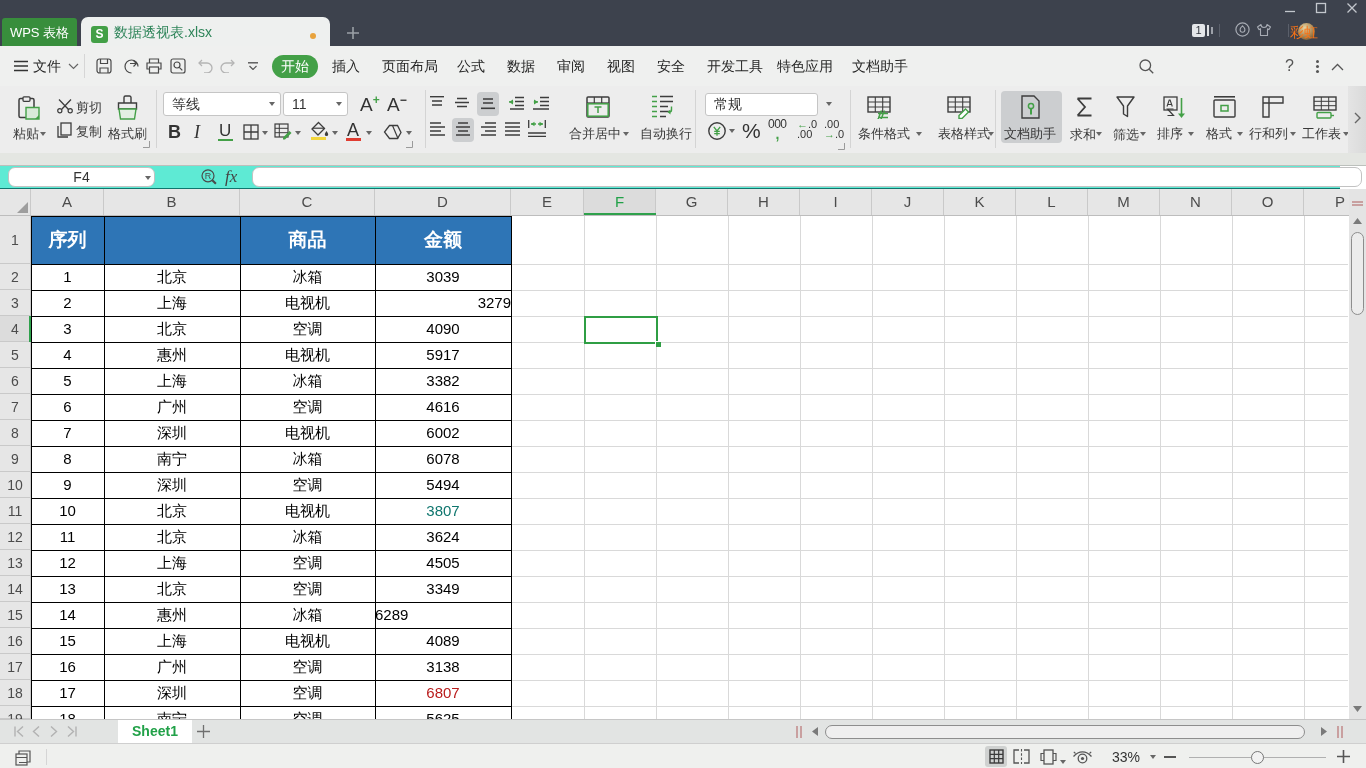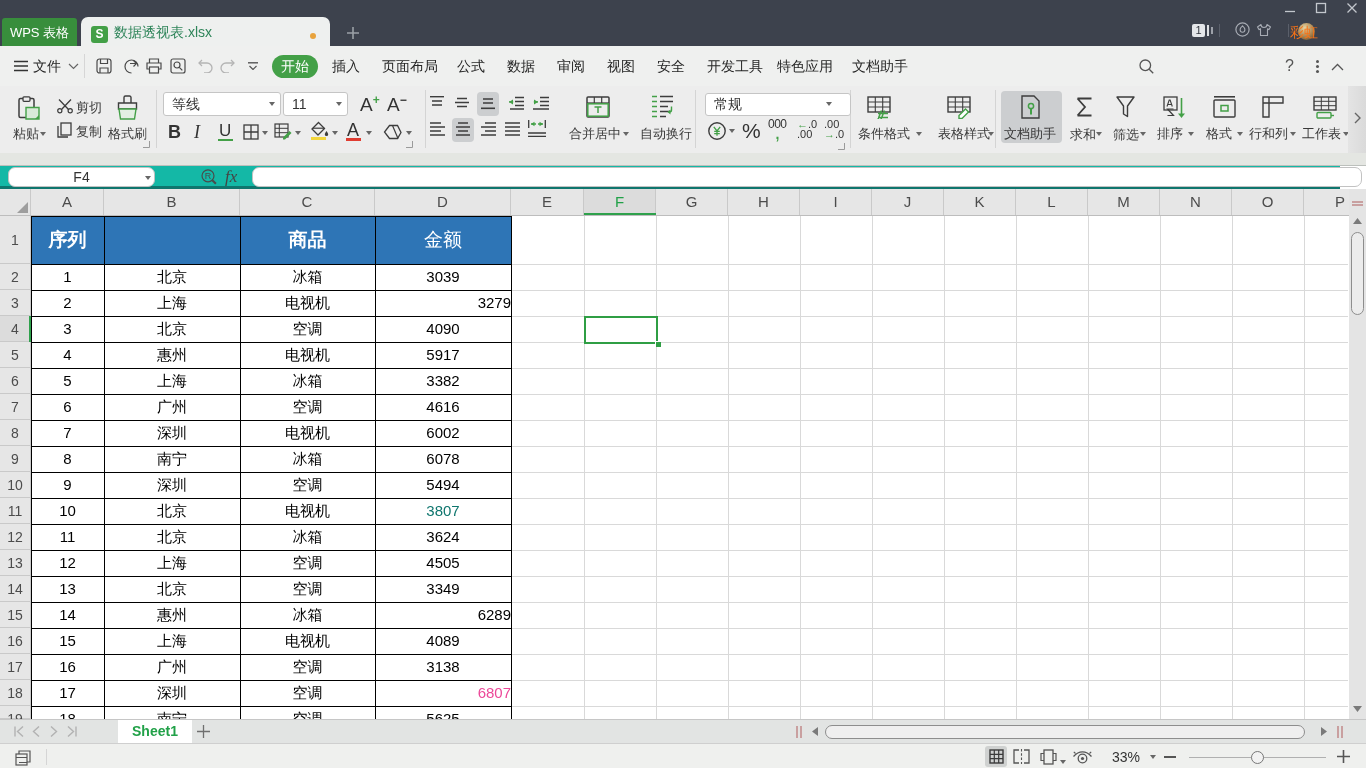--- a/index.html
+++ b/index.html
@@ -20,21 +20,21 @@
 .mi{position:absolute;top:0;height:40px;line-height:40px;font-size:14px;color:#262626;white-space:nowrap}
 
 #ribbon{left:0;top:86px;width:1366px;height:67px;background:#ededed}
 #ribstrip{left:0;top:153px;width:1366px;height:13px;background:#e4e6e2;border-bottom:1px solid #bcc0bc}
 .rdiv{position:absolute;top:4px;width:1px;height:58px;background:#d4d4d4}
 .rlabel{position:absolute;font-size:13px;color:#3a3a3a;white-space:nowrap}
 .sel{background:#ccced0;border-radius:4px}
 .combo{position:absolute;background:#fff;border:1px solid #c5c5c5;border-radius:3px;font-size:14px;color:#333}
 .carr{position:absolute;width:0;height:0;border-left:3.5px solid transparent;border-right:3.5px solid transparent;border-top:4px solid #666}
 
-#fxrow{left:0;top:166px;width:1340px;height:23px;background:#14b8a6;border-bottom:3px solid #0f766e}
+#fxrow{left:0;top:166px;width:1340px;height:23px;background:#5eead4;border-bottom:1px solid #0f766e}
 #namebox{position:absolute;left:8px;top:1px;width:147px;height:20px;background:#fff;border:1px solid #c2c2c2;border-radius:7px;font-size:14px;color:#333;text-align:center;line-height:19px}
 #fxinput{position:absolute;left:252px;top:1px;width:1110px;height:20px;background:#fff;border:1px solid #c2c2c2;border-radius:7px}
 
 #colhdr{left:0;top:189px;width:1349px;height:27px;background:#e6e6e6;overflow:hidden;border-bottom:1px solid #bdbdbd}
 .ch{position:absolute;top:0;height:27px;font-size:15px;color:#4c4c4c;text-align:center;line-height:26px;border-right:1px solid #c9c9c9}
 #rowhdr{left:0;top:216px;width:31px;height:503px;background:#e6e6e6}
 .rh{position:absolute;left:0;width:31px;font-size:14px;color:#4c4c4c;text-align:center;border-bottom:1px solid #c9c9c9;border-right:1px solid #c9c9c9}
 #grid{left:31px;top:216px;width:1317px;height:503px;background:#fff}
 .gv{position:absolute;top:0;width:1px;height:503px;background:#d9d9d9}
 .gh{position:absolute;left:0;width:1317px;height:1px;background:#d9d9d9}
@@ -273,21 +273,21 @@
         <path d="M20.5 11.5v3.5a2 2 0 0 1-2 2h-1" fill="none" stroke="#43a047" stroke-width="1.4"></path>
         <path d="M19.5 14.5L16.5 17l3 2.5z" fill="#43a047"></path>
       </svg>
     <div class="rlabel" style="left:640px;top:39px">自动换行</div>
     <svg class="abs" style="left:838px;top:57px" width="7" height="7" viewBox="0 0 7 7">
         <path d="M0 6.5h6.5V0" fill="none" stroke="#9a9a9a" stroke-width="1"></path>
       </svg>
     <div class="rdiv" style="left:850px"></div>
     <div class="rdiv" style="left:695px"></div>
 
-    <div class="combo" style="left:705px;top:7px;width:146px;height:23px">
+    <div class="combo" style="left:705px;top:7px;width:113px;height:23px">
         <span style="position:absolute;left:8px;top:2px">常规</span>
       </div>
     <div class="carr" style="left:826px;top:16px"></div>
     <svg class="abs" style="left:708px;top:36px" width="18" height="18" viewBox="0 0 18 18">
         <circle cx="9" cy="9" r="8.2" fill="none" stroke="#3d3d3d" stroke-width="1.4"></circle>
         <path d="M5.8 4.8L9 9l3.2-4.2M9 9v4.8M6.2 9.3h5.6M6.2 11.6h5.6" stroke="#43a047" stroke-width="1.3" fill="none"></path>
       </svg>
     <div class="carr" style="left:729px;top:43px"></div>
     <div class="abs" style="left:742px;top:33px;font-size:21px;color:#333">%</div>
     <div class="abs" style="left:768px;top:33px;font-size:12px;color:#333;line-height:10px;text-align:center;letter-spacing:-0.5px">000<br><span style="color:#43a047;font-weight:bold;font-size:14px">,</span></div>
@@ -446,21 +446,21 @@
     <div class="gh" style="top:334px"></div>
     <div class="gh" style="top:360px"></div>
     <div class="gh" style="top:386px"></div>
     <div class="gh" style="top:412px"></div>
     <div class="gh" style="top:438px"></div>
     <div class="gh" style="top:464px"></div>
     <div class="gh" style="top:490px"></div>
     <div class="abs" style="left:0;top:0;width:480px;height:48px;background:#2e75b6"></div>
     <div class="abs" style="left:0px;top:0;width:73px;height:48px;color:#fff;font-size:19px;font-weight:bold;text-align:center;line-height:48px">序列</div>
     <div class="abs" style="left:209px;top:0;width:135px;height:48px;color:#fff;font-size:19px;font-weight:bold;text-align:center;line-height:48px">商品</div>
-    <div class="abs" style="left:344px;top:0;width:136px;height:36px;color:#fff;font-size:19px;font-weight:normal;text-align:center;line-height:48px">金额</div>
+    <div class="abs" style="left:344px;top:0;width:136px;height:36px;color:#fff;font-size:19px;font-weight:bold;text-align:center;line-height:48px">金额</div>
     <div class="abs" style="left:0px;top:48px;width:73px;height:26px;font-size:15px;color:#000;text-align:center;line-height:26px">1</div>
     <div class="abs" style="left:73px;top:48px;width:136px;height:26px;font-size:15px;color:#000;text-align:center;line-height:26px">北京</div>
     <div class="abs" style="left:209px;top:48px;width:135px;height:26px;font-size:15px;color:#000;text-align:center;line-height:26px">冰箱</div>
     <div class="abs" style="left:344px;top:48px;width:136px;height:26px;font-size:15px;color:#000;text-align:center;line-height:26px">3039</div>
     <div class="abs" style="left:0px;top:74px;width:73px;height:26px;font-size:15px;color:#000;text-align:center;line-height:26px">2</div>
     <div class="abs" style="left:73px;top:74px;width:136px;height:26px;font-size:15px;color:#000;text-align:center;line-height:26px">上海</div>
     <div class="abs" style="left:209px;top:74px;width:135px;height:26px;font-size:15px;color:#000;text-align:center;line-height:26px">电视机</div>
     <div class="abs" style="left:344px;top:74px;width:136px;height:26px;font-size:15px;color:#000;text-align:right;line-height:26px">3279</div>
     <div class="abs" style="left:0px;top:100px;width:73px;height:26px;font-size:15px;color:#000;text-align:center;line-height:26px">3</div>
     <div class="abs" style="left:73px;top:100px;width:136px;height:26px;font-size:15px;color:#000;text-align:center;line-height:26px">北京</div>
@@ -502,33 +502,33 @@
     <div class="abs" style="left:73px;top:334px;width:136px;height:26px;font-size:15px;color:#000;text-align:center;line-height:26px">上海</div>
     <div class="abs" style="left:209px;top:334px;width:135px;height:26px;font-size:15px;color:#000;text-align:center;line-height:26px">空调</div>
     <div class="abs" style="left:344px;top:334px;width:136px;height:26px;font-size:15px;color:#000;text-align:center;line-height:26px">4505</div>
     <div class="abs" style="left:0px;top:360px;width:73px;height:26px;font-size:15px;color:#000;text-align:center;line-height:26px">13</div>
     <div class="abs" style="left:73px;top:360px;width:136px;height:26px;font-size:15px;color:#000;text-align:center;line-height:26px">北京</div>
     <div class="abs" style="left:209px;top:360px;width:135px;height:26px;font-size:15px;color:#000;text-align:center;line-height:26px">空调</div>
     <div class="abs" style="left:344px;top:360px;width:136px;height:26px;font-size:15px;color:#000;text-align:center;line-height:26px">3349</div>
     <div class="abs" style="left:0px;top:386px;width:73px;height:26px;font-size:15px;color:#000;text-align:center;line-height:26px">14</div>
     <div class="abs" style="left:73px;top:386px;width:136px;height:26px;font-size:15px;color:#000;text-align:center;line-height:26px">惠州</div>
     <div class="abs" style="left:209px;top:386px;width:135px;height:26px;font-size:15px;color:#000;text-align:center;line-height:26px">冰箱</div>
-    <div class="abs" style="left:344px;top:386px;width:136px;height:26px;font-size:15px;color:#000;text-align:right;line-height:26px">6289</div>
+    <div class="abs" style="left:344px;top:386px;width:136px;height:26px;font-size:15px;color:#000;text-align:left;line-height:26px">6289</div>
     <div class="abs" style="left:0px;top:412px;width:73px;height:26px;font-size:15px;color:#000;text-align:center;line-height:26px">15</div>
     <div class="abs" style="left:73px;top:412px;width:136px;height:26px;font-size:15px;color:#000;text-align:center;line-height:26px">上海</div>
     <div class="abs" style="left:209px;top:412px;width:135px;height:26px;font-size:15px;color:#000;text-align:center;line-height:26px">电视机</div>
     <div class="abs" style="left:344px;top:412px;width:136px;height:26px;font-size:15px;color:#000;text-align:center;line-height:26px">4089</div>
     <div class="abs" style="left:0px;top:438px;width:73px;height:26px;font-size:15px;color:#000;text-align:center;line-height:26px">16</div>
     <div class="abs" style="left:73px;top:438px;width:136px;height:26px;font-size:15px;color:#000;text-align:center;line-height:26px">广州</div>
     <div class="abs" style="left:209px;top:438px;width:135px;height:26px;font-size:15px;color:#000;text-align:center;line-height:26px">空调</div>
     <div class="abs" style="left:344px;top:438px;width:136px;height:26px;font-size:15px;color:#000;text-align:center;line-height:26px">3138</div>
     <div class="abs" style="left:0px;top:464px;width:73px;height:26px;font-size:15px;color:#000;text-align:center;line-height:26px">17</div>
     <div class="abs" style="left:73px;top:464px;width:136px;height:26px;font-size:15px;color:#000;text-align:center;line-height:26px">深圳</div>
     <div class="abs" style="left:209px;top:464px;width:135px;height:26px;font-size:15px;color:#000;text-align:center;line-height:26px">空调</div>
-    <div class="abs" style="left:344px;top:464px;width:136px;height:26px;font-size:15px;color:#ec4899;text-align:right;line-height:26px">6807</div>
+    <div class="abs" style="left:344px;top:464px;width:136px;height:26px;font-size:15px;color:#b91c1c;text-align:center;line-height:26px">6807</div>
     <div class="abs" style="left:0px;top:490px;width:73px;height:26px;font-size:15px;color:#000;text-align:center;line-height:26px">18</div>
     <div class="abs" style="left:73px;top:490px;width:136px;height:26px;font-size:15px;color:#000;text-align:center;line-height:26px">南宁</div>
     <div class="abs" style="left:209px;top:490px;width:135px;height:26px;font-size:15px;color:#000;text-align:center;line-height:26px">空调</div>
     <div class="abs" style="left:344px;top:490px;width:136px;height:26px;font-size:15px;color:#000;text-align:center;line-height:26px">5625</div>
     <div class="abs" style="left:0px;top:0;width:1.4px;height:503px;background:#000"></div>
     <div class="abs" style="left:72.5px;top:0;width:1.4px;height:503px;background:#000"></div>
     <div class="abs" style="left:208.5px;top:0;width:1.4px;height:503px;background:#000"></div>
     <div class="abs" style="left:343.5px;top:0;width:1.4px;height:503px;background:#000"></div>
     <div class="abs" style="left:479.5px;top:0;width:1.4px;height:503px;background:#000"></div>
     <div class="abs" style="left:0;top:0px;width:481px;height:1.4px;background:#000"></div>

